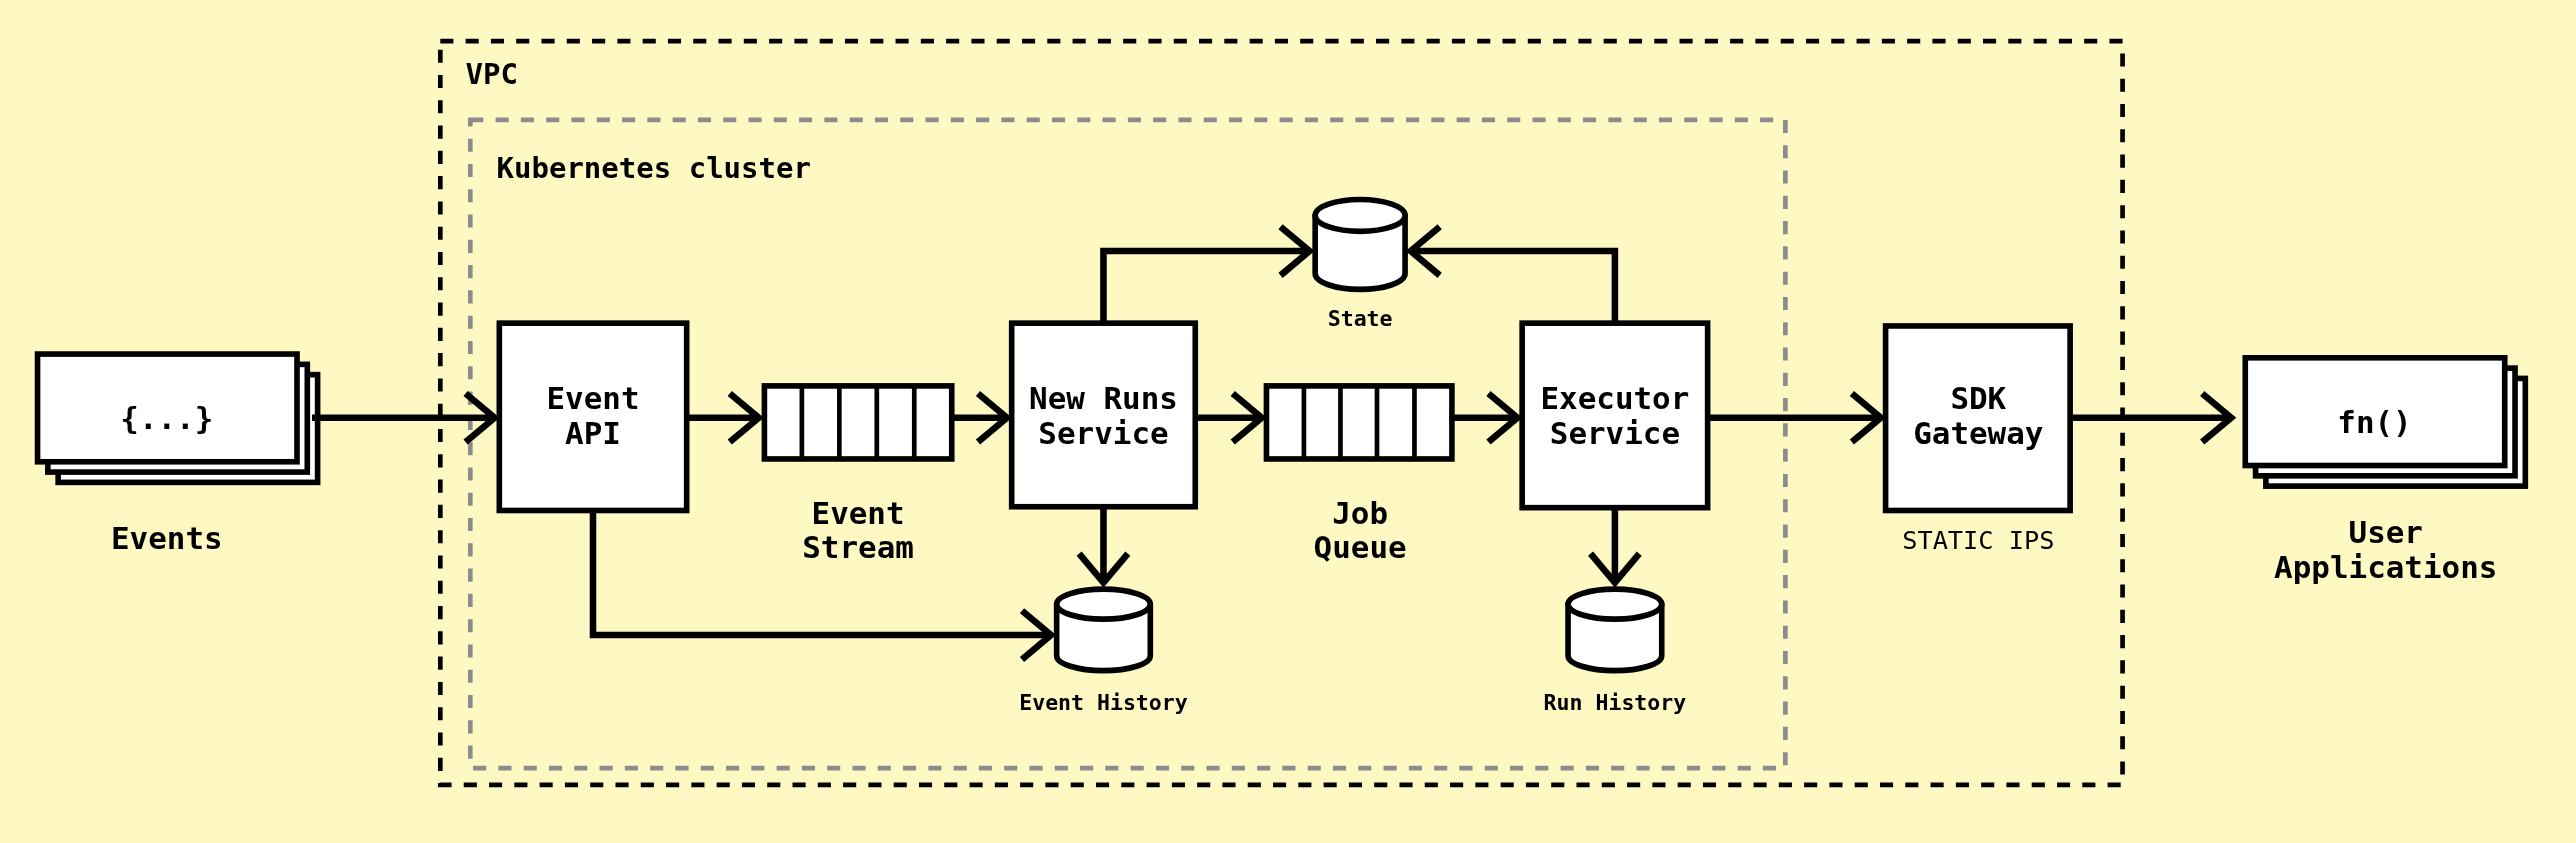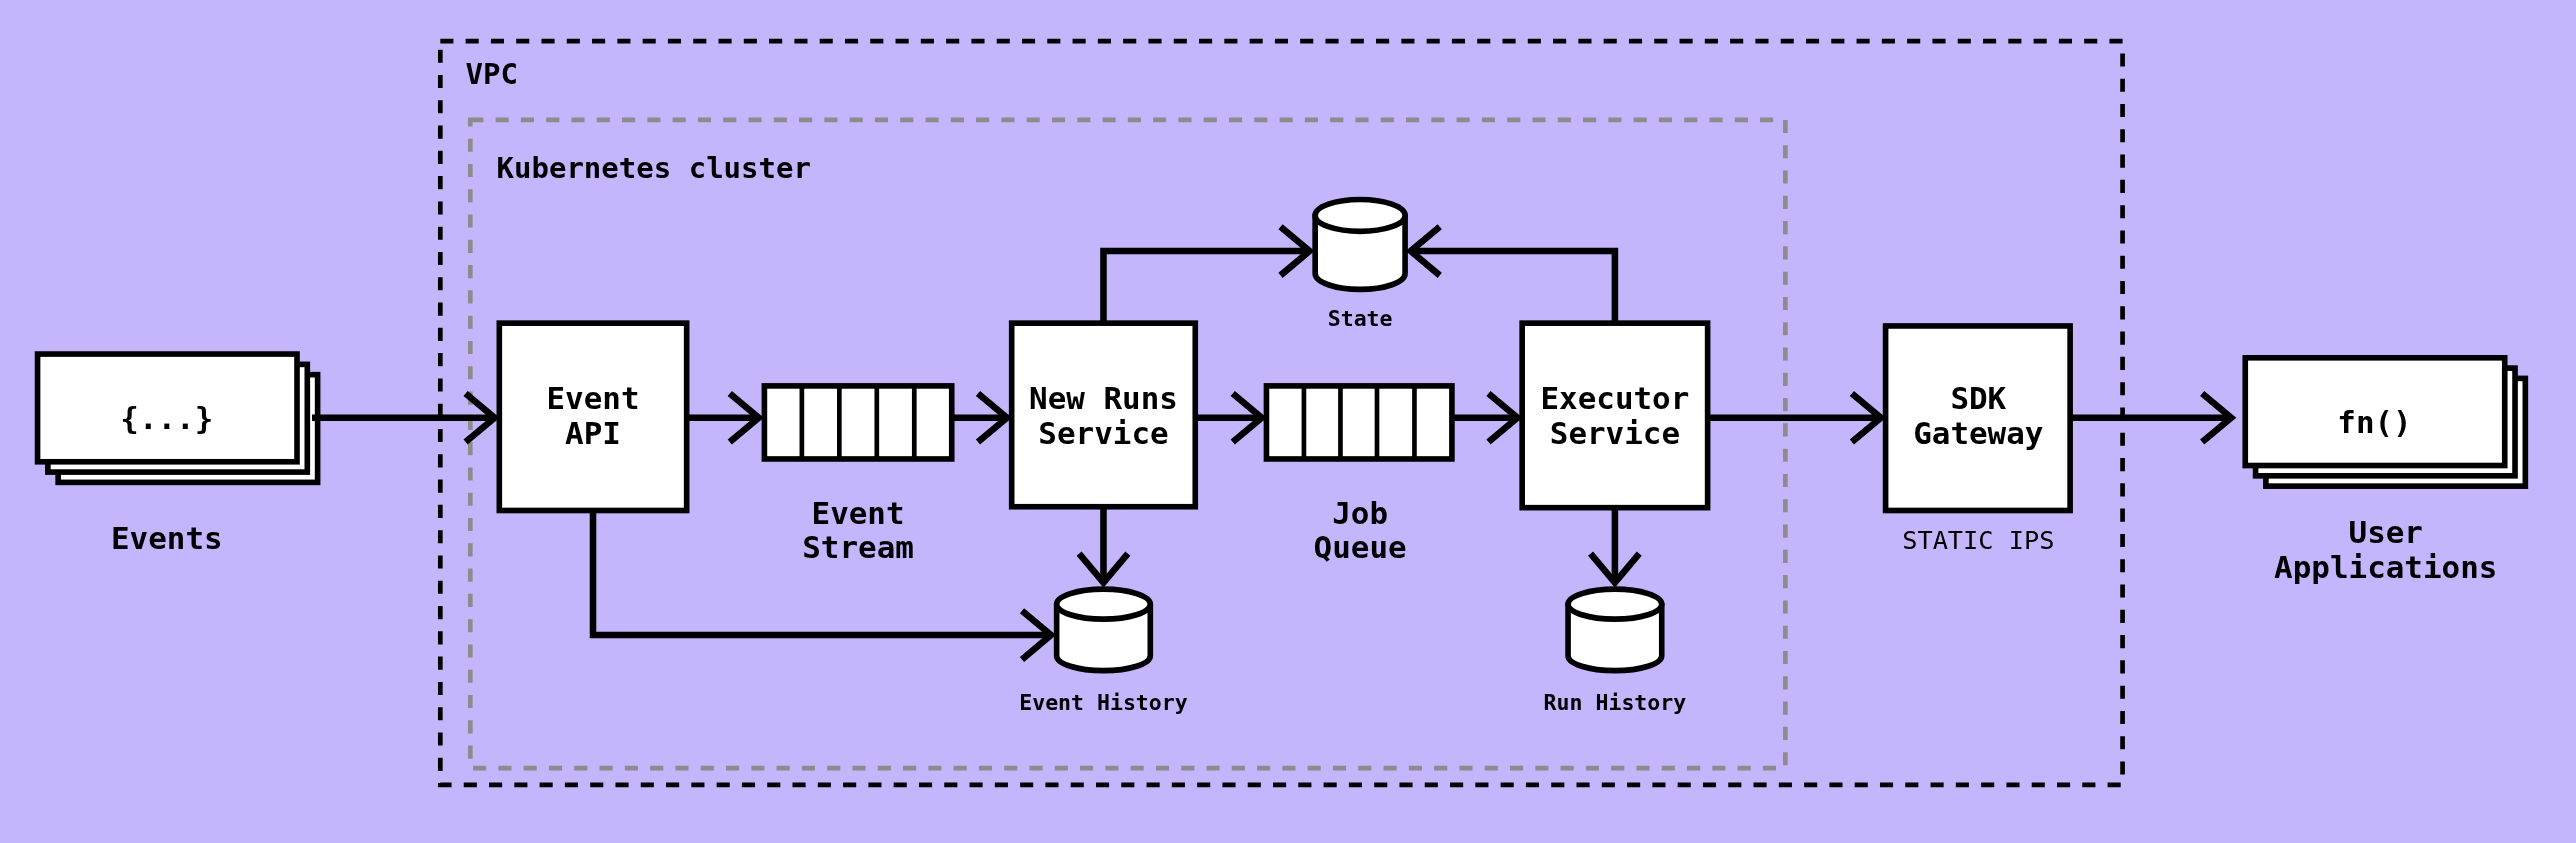--- a/index.html
+++ b/index.html
@@ -4,21 +4,21 @@
 <style>
   html, body {
     margin: 0;
     padding: 0;
     background: #ffffff;
   }
   #canvas {
     position: relative;
     width: 2576px;
     height: 843px;
-    background: #c4b5fd;
+    background: #fef9c3;
     font-family: "DejaVu Sans Mono", "Liberation Mono", monospace;
   }
   svg.diagram {
     display: block;
     width: 2576px;
     height: 843px;
   }
   .shape-stroke {
     fill: #ffffff;
     stroke: #000000;

